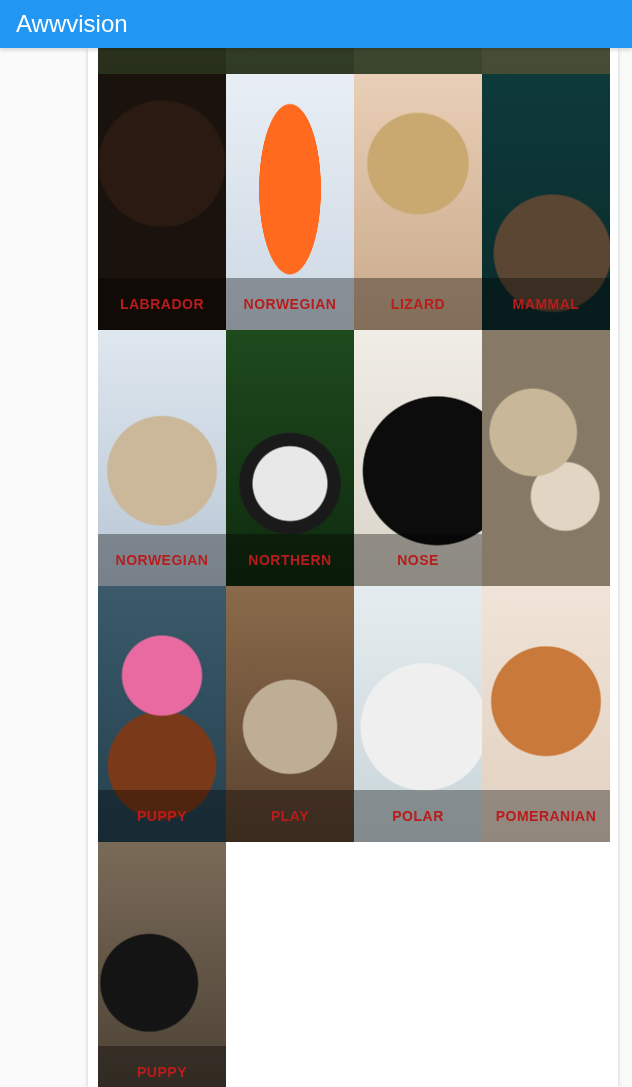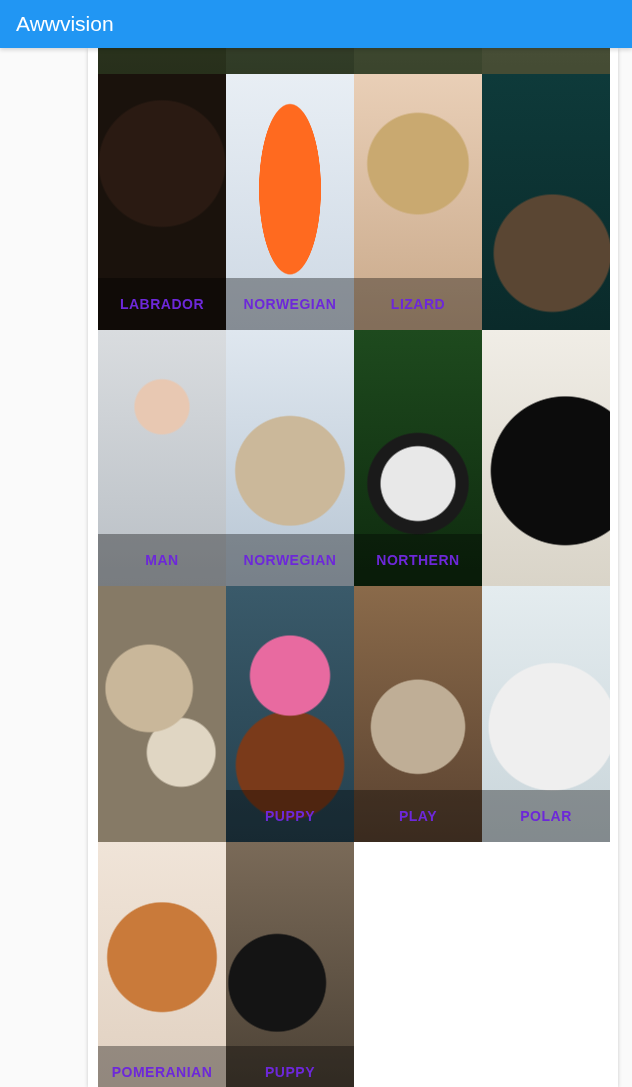--- a/index.html
+++ b/index.html
@@ -15,21 +15,21 @@
     position: fixed;
     top: 0;
     left: 0;
     right: 0;
     height: 48px;
     background: #2196f3;
     color: #ffffff;
     display: flex;
     align-items: center;
     padding: 0 16px;
-    font-size: 21px;
+    font-size: 24px;
     font-weight: 400;
     box-shadow: 0 2px 4px rgba(0,0,0,0.15);
     z-index: 10;
   }
   .page {
     position: absolute;
     top: 48px;
     left: 0;
     right: 0;
     bottom: 0;
@@ -69,21 +69,21 @@
   .caption {
     position: absolute;
     left: 0;
     right: 0;
     bottom: 0;
     height: 52px;
     background: rgba(0,0,0,0.35);
     display: flex;
     align-items: center;
     justify-content: center;
-    color: #6d28d9;
+    color: #b91c1c;
     font-size: 14px;
     font-weight: 700;
     letter-spacing: 0.5px;
     text-align: center;
   }
   
   .t-partial1 { background: linear-gradient(180deg,#5a6a3d,#3d4a2a); }
   .t-partial2 { background: linear-gradient(180deg,#6a7a55,#4a5a3a); }
   .t-partial3 { background: linear-gradient(180deg,#7a8a65,#5a6a45); }
   .t-partial4 { background: linear-gradient(180deg,#8a9570,#6a7550); }
@@ -141,35 +141,33 @@
         <div class="tile">
           <div class="thumb t-lighting"></div>
           <div class="caption">NORWEGIAN</div>
         </div>
         <div class="tile">
           <div class="thumb t-lizard"></div>
           <div class="caption">LIZARD</div>
         </div>
         <div class="tile">
           <div class="thumb t-mammal"></div>
-        </div>
-        <div class="tile">
-          <div class="thumb t-man"></div>
-          <div class="caption">MAN</div>
+          <div class="caption">MAMMAL</div>
         </div>
         <div class="tile">
           <div class="thumb t-norwegian"></div>
           <div class="caption">NORWEGIAN</div>
         </div>
         <div class="tile">
           <div class="thumb t-northern"></div>
           <div class="caption">NORTHERN</div>
         </div>
         <div class="tile">
           <div class="thumb t-nose"></div>
+          <div class="caption">NOSE</div>
         </div>
         <div class="tile">
           <div class="thumb t-photo"></div>
         </div>
         <div class="tile">
           <div class="thumb t-pink"></div>
           <div class="caption">PUPPY</div>
         </div>
         <div class="tile">
           <div class="thumb t-play"></div>

